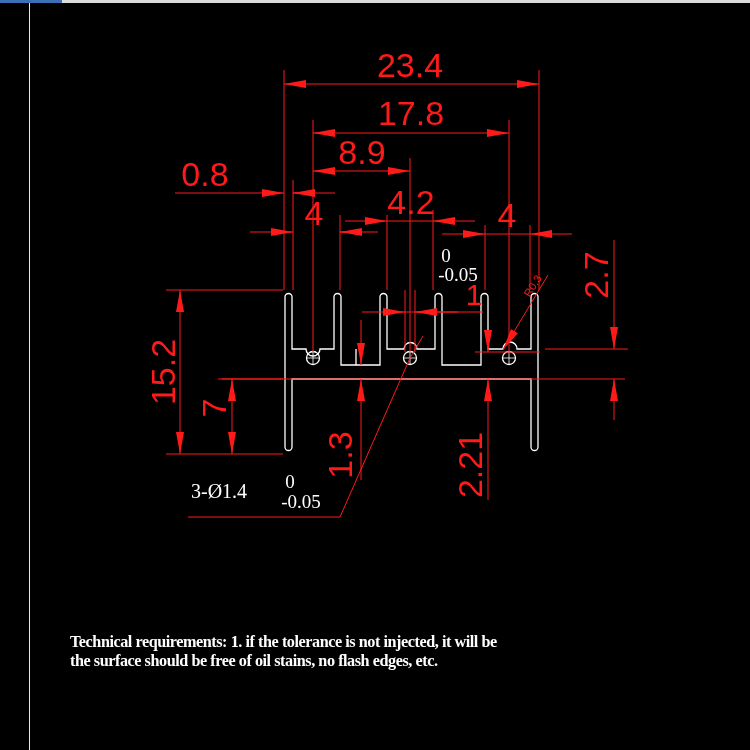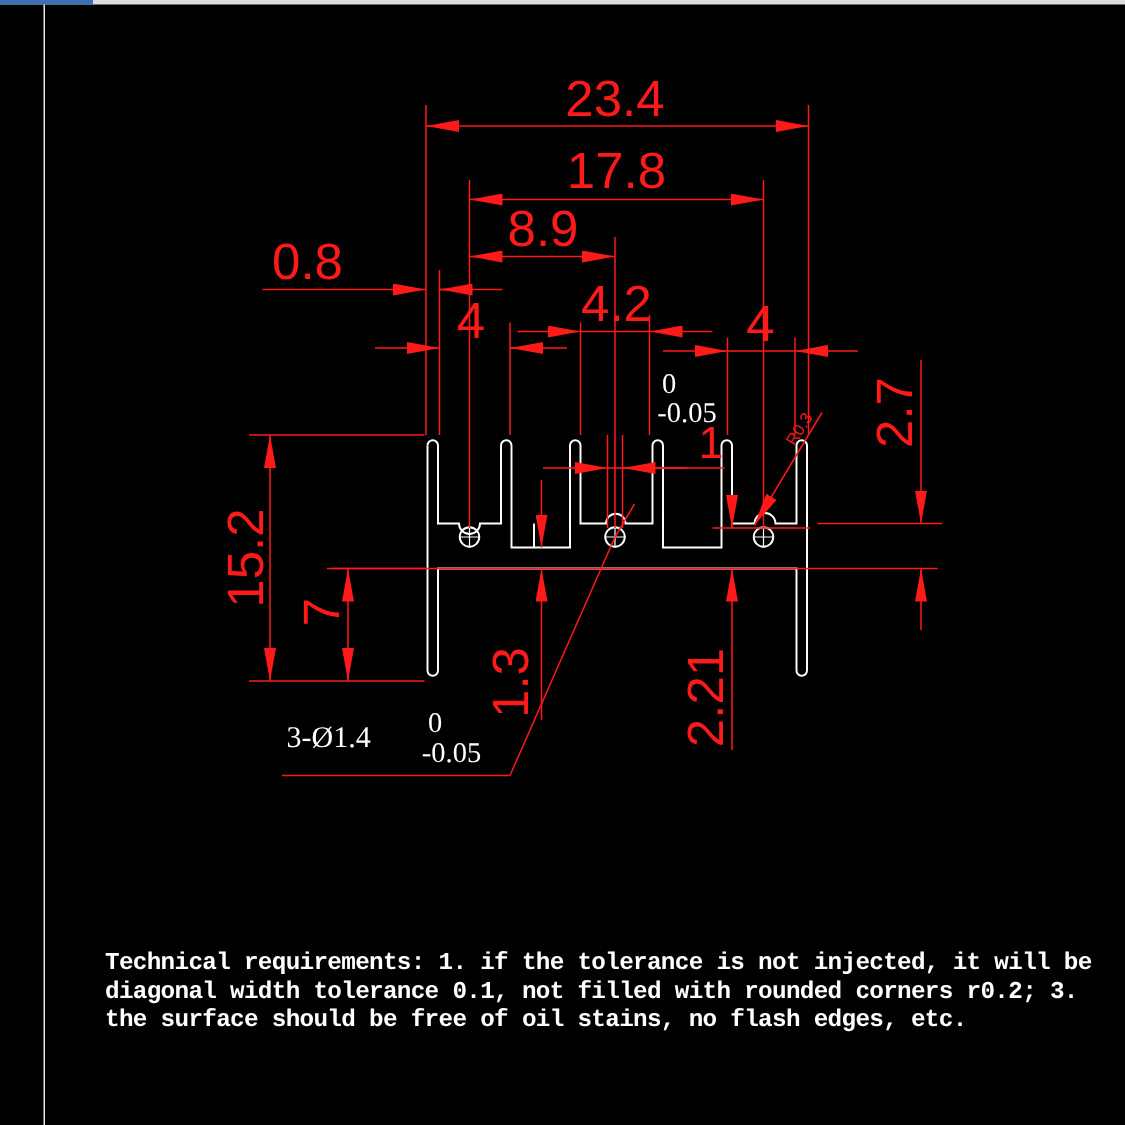--- a/index.html
+++ b/index.html
@@ -4,21 +4,21 @@
 <style>
   html, body { margin: 0; padding: 0; background: #000; }
   body { width: 750px; height: 750px; position: relative; overflow: hidden; font-family: "Liberation Sans", sans-serif; }
   .topbar { position: absolute; left: 0; top: 0; width: 750px; height: 3px; background: #dcdcdc; }
   .topbar-accent { position: absolute; left: 0; top: 0; width: 62px; height: 3px; background: #3b6fb6; }
   .left-rule { position: absolute; left: 29px; top: 3px; width: 1px; height: 747px; background: #e8e8e8; }
   svg.drawing { position: absolute; left: 0; top: 0; }
   .dim-text { fill: #ff1a1a; font-family: "Liberation Sans", sans-serif; }
   .tol-text { fill: #ffffff; font-family: "Liberation Serif", serif; }
   .notes { position: absolute; left: 70px; top: 633px; width: 660px; color: #ffffff;
-           font-family: Liberation Mono, monospace; font-weight: bold; font-size: 16.2px;
+           font-family: Liberation Serif, serif; font-weight: bold; font-size: 16.2px;
            line-height: 19.2px; letter-spacing: -0.45px; }
   .notes span { display: block; white-space: nowrap; }
 </style>
 </head>
 <body>
 
 <div class="topbar"></div>
 <div class="topbar-accent"></div>
 <div class="left-rule"></div>
 
@@ -132,15 +132,14 @@
     <text class="tol-text" x="446" y="262" font-size="19" text-anchor="middle">0</text>
     <text class="tol-text" x="458" y="281" font-size="19" text-anchor="middle">-0.05</text>
     <text class="tol-text" x="191" y="498" font-size="20">3-Ø1.4</text>
     <text class="tol-text" x="290" y="488" font-size="19" text-anchor="middle">0</text>
     <text class="tol-text" x="301" y="508" font-size="19" text-anchor="middle">-0.05</text>
   </g>
 </svg>
 
 <div class="notes">
   <span>Technical requirements: 1. if the tolerance is not injected, it will be</span>
-  <span>diagonal width tolerance 0.1, not filled with rounded corners r0.2; 3.</span>
   <span>the surface should be free of oil stains, no flash edges, etc.</span>
 </div>
 
 </body></html>

